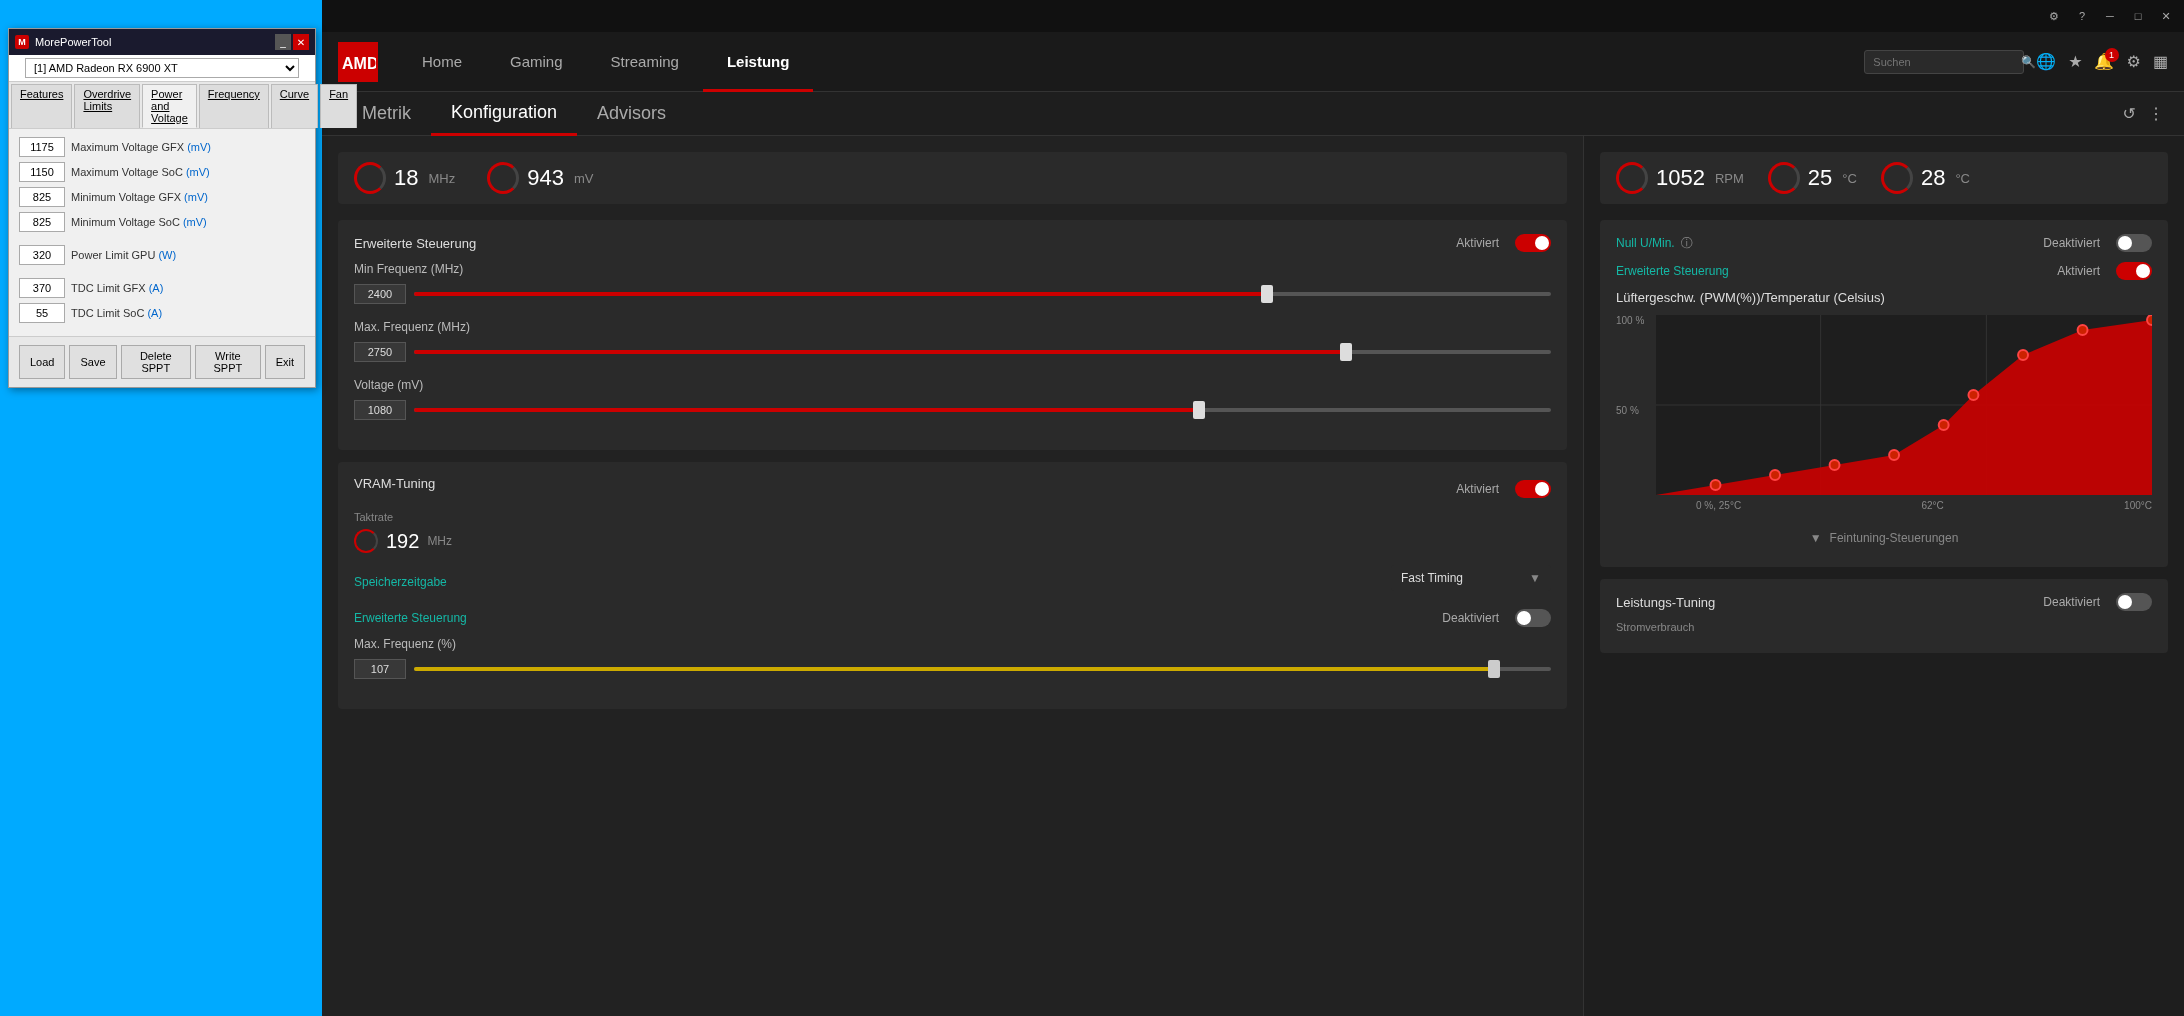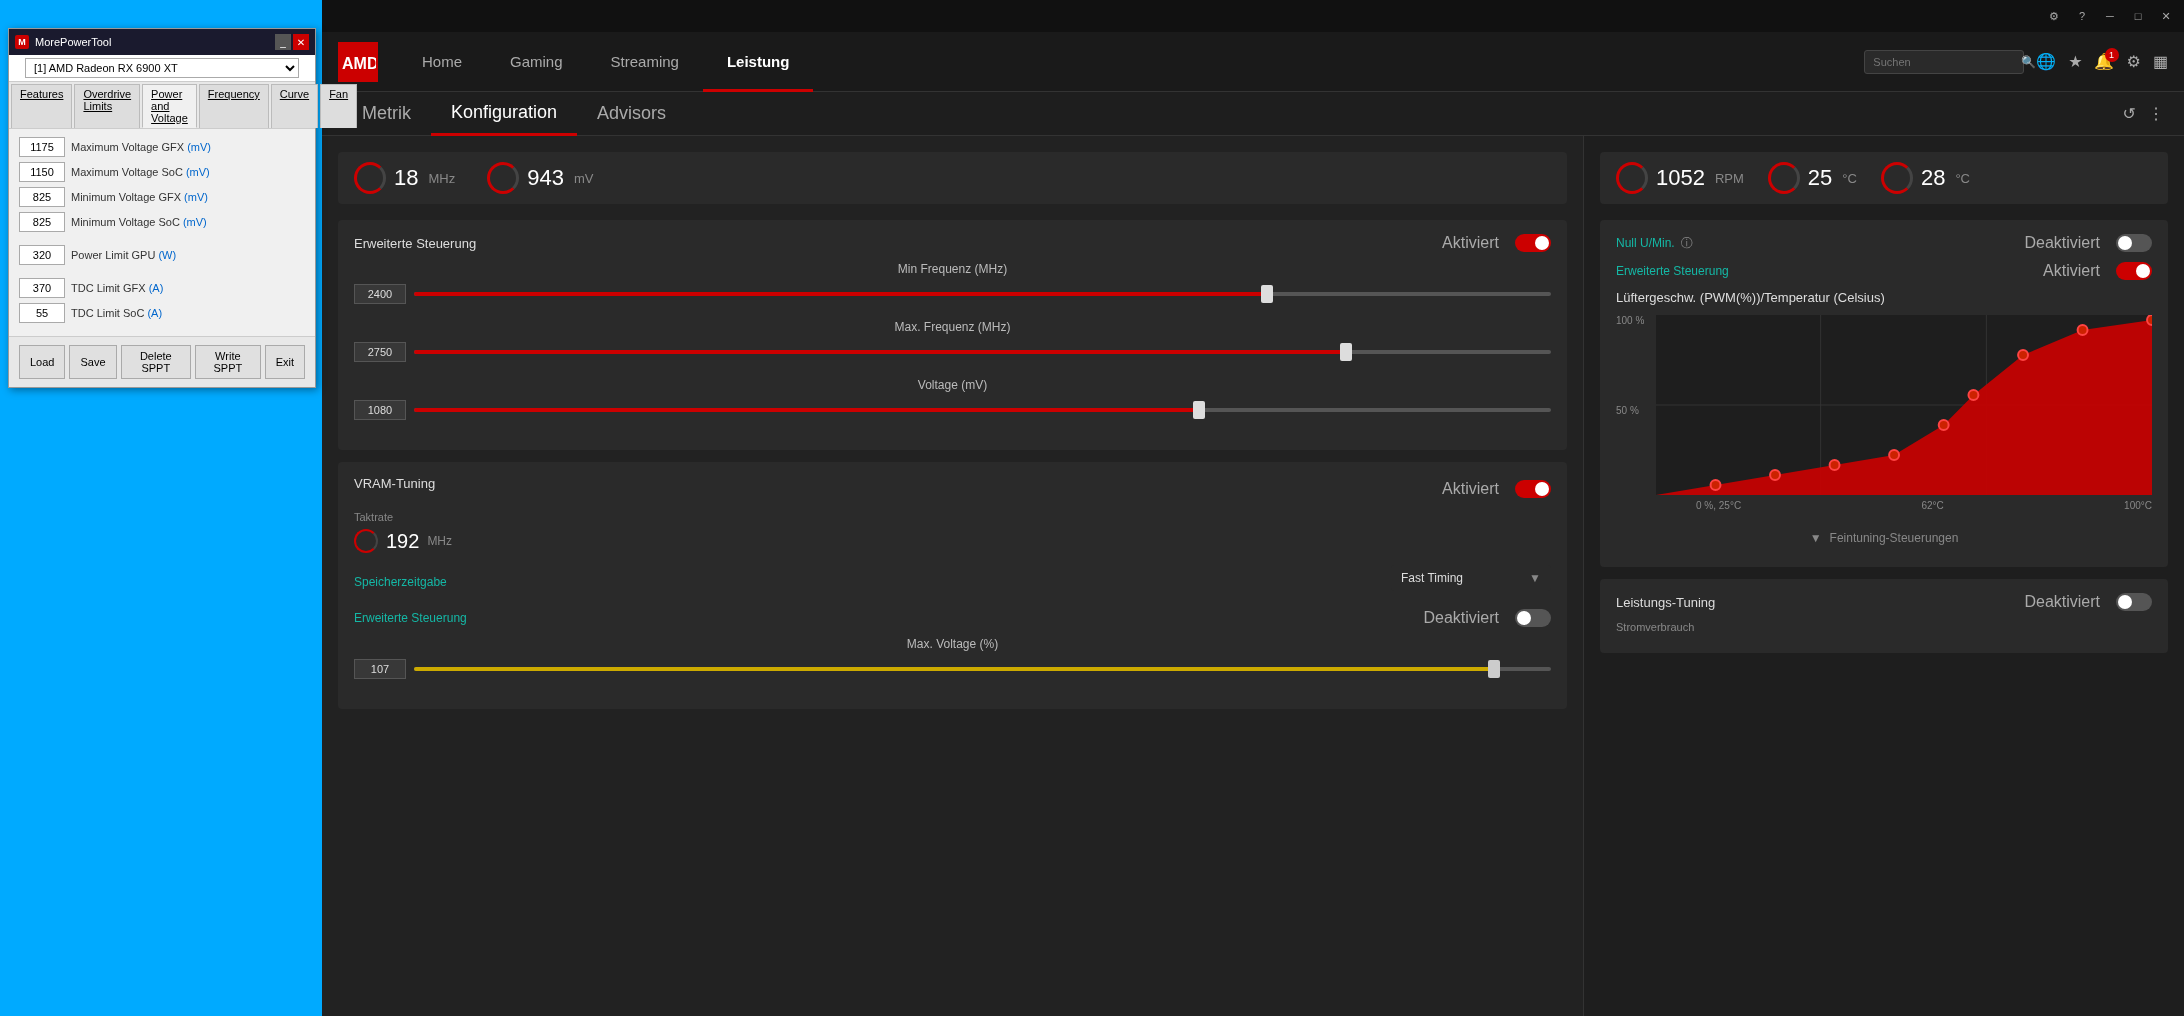--- a/index.html
+++ b/index.html
@@ -330,21 +330,21 @@
       font-size: 13px;
       color: #ddd;
     }
     .toggle-row {
       display: flex;
       align-items: center;
       justify-content: space-between;
       margin-bottom: 10px;
     }
     .toggle-label { font-size: 12px; color: #14b8a6; }
-    .toggle-value { font-size: 16px; color: #aaa; margin-right: 8px; }
+    .toggle-value { font-size: 12px; color: #aaa; margin-right: 8px; }
     
     .toggle {
       width: 36px; height: 18px;
       border-radius: 9px;
       position: relative;
       cursor: pointer;
       flex-shrink: 0;
     }
     .toggle.on { background: #cc0000; }
     .toggle.off { background: #555; }
@@ -354,21 +354,21 @@
       width: 14px; height: 14px;
       background: white;
       border-radius: 50%;
       top: 2px;
       transition: left 0.2s;
     }
     .toggle.on::after { left: 20px; }
     .toggle.off::after { left: 2px; }
 
     .slider-section { margin-bottom: 16px; }
-    .slider-label { font-size: 12px; color: #bbb; margin-bottom: 8px; text-align: center; }
+    .slider-label { font-size: 12px; color: #bbb; margin-bottom: 8px; }
     .slider-container {
       display: flex;
       align-items: center;
       gap: 8px;
     }
     .slider-value-box {
       width: 52px;
       background: #383838;
       border: 1px solid #555;
       color: #ddd;
@@ -724,21 +724,21 @@
 
         <div class="toggle-row">
           <span class="toggle-label">Erweiterte Steuerung</span>
           <div style="display:flex;align-items:center;gap:8px;">
             <span class="toggle-value">Deaktiviert</span>
             <div class="toggle off"></div>
           </div>
         </div>
 
         <div class="slider-section">
-          <div class="slider-label">Max. Voltage (%)</div>
+          <div class="slider-label">Max. Frequenz (%)</div>
           <div class="slider-container">
             <div class="slider-value-box">107</div>
             <div class="slider-track">
               <div class="slider-fill-yellow" style="width:95%;"></div>
               <div class="slider-thumb" style="left:95%;background:#ccc;"></div>
             </div>
           </div>
         </div>
       </div>
     </div>

